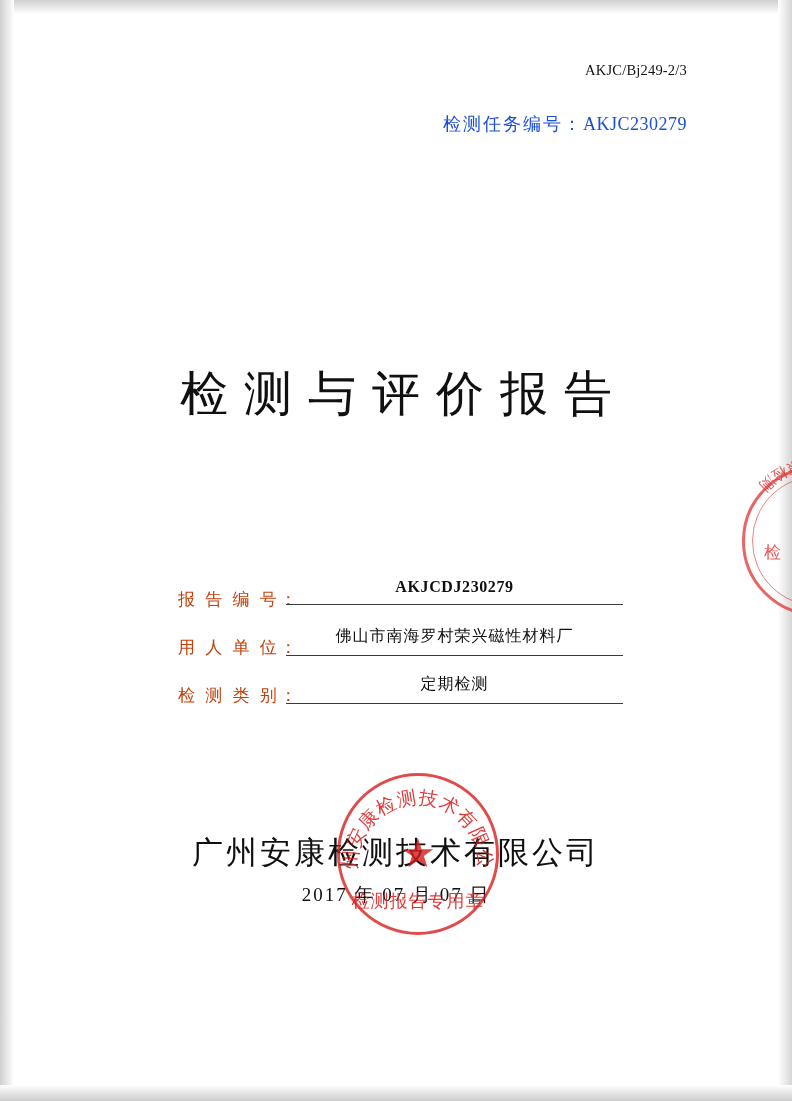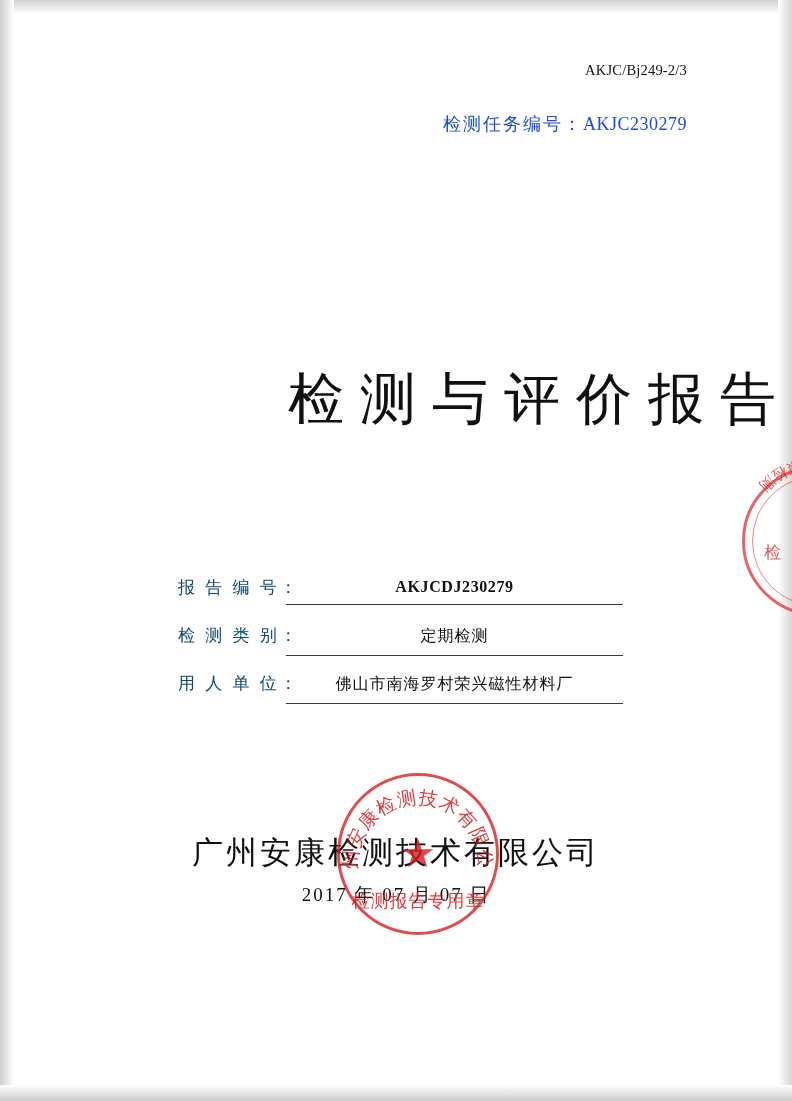--- a/index.html
+++ b/index.html
@@ -63,46 +63,46 @@
     white-space: nowrap;
   }
   .task-no .label { letter-spacing: 2px; }
   .task-no .value { font-family: "Liberation Serif", serif; letter-spacing: 0.5px; }
 
   .main-title {
     position: absolute;
     left: 0;
     top: 362px;
     width: 792px;
-    text-align: right;
-    font-size: 56px;
+    text-align: center;
+    font-size: 48px;
     letter-spacing: 16px;
     text-indent: 16px;
     color: #101010;
     font-family: "DejaVu Serif", serif;
     font-weight: 400;
   }
 
   .fields {
     position: absolute;
     left: 178px;
     top: 572px;
     width: 445px;
   }
   .field-row {
     position: relative;
     height: 48px;
   }
   .field-label {
     position: absolute;
     left: 0;
-    top: 4px;
+    top: 16px;
     font-size: 17px;
     letter-spacing: 3px;
-    color: #0c4a6e;
+    color: #c2410c;
     white-space: nowrap;
   }
   .field-value {
     position: absolute;
     left: 108px;
     right: 0;
     top: 6px;
     text-align: center;
     font-size: 16px;
     letter-spacing: 1px;
@@ -220,26 +220,26 @@
   </div>
 
   <div class="main-title">检测与评价报告</div>
 
   <div class="fields">
     <div class="field-row">
       <div class="field-label">报 告 编 号：</div>
       <div class="field-value bold">AKJCDJ230279</div>
     </div>
     <div class="field-row">
+      <div class="field-label">用 人 单 位：</div>
+      <div class="field-value">佛山市南海罗村荣兴磁性材料厂</div>
+    </div>
+    <div class="field-row">
       <div class="field-label">检 测 类 别：</div>
       <div class="field-value">定期检测</div>
-    </div>
-    <div class="field-row">
-      <div class="field-label">用 人 单 位：</div>
-      <div class="field-value">佛山市南海罗村荣兴磁性材料厂</div>
     </div>
   </div>
 
   <div class="company">广州安康检测技术有限公司</div>
   <div class="date-line">2017 年 07 月 07 日</div>
 
   <div class="stamp-main">
     <div class="ring"></div>
     <svg class="svg-arc-text" width="162" height="162" viewBox="0 0 162 162">
       <defs>

